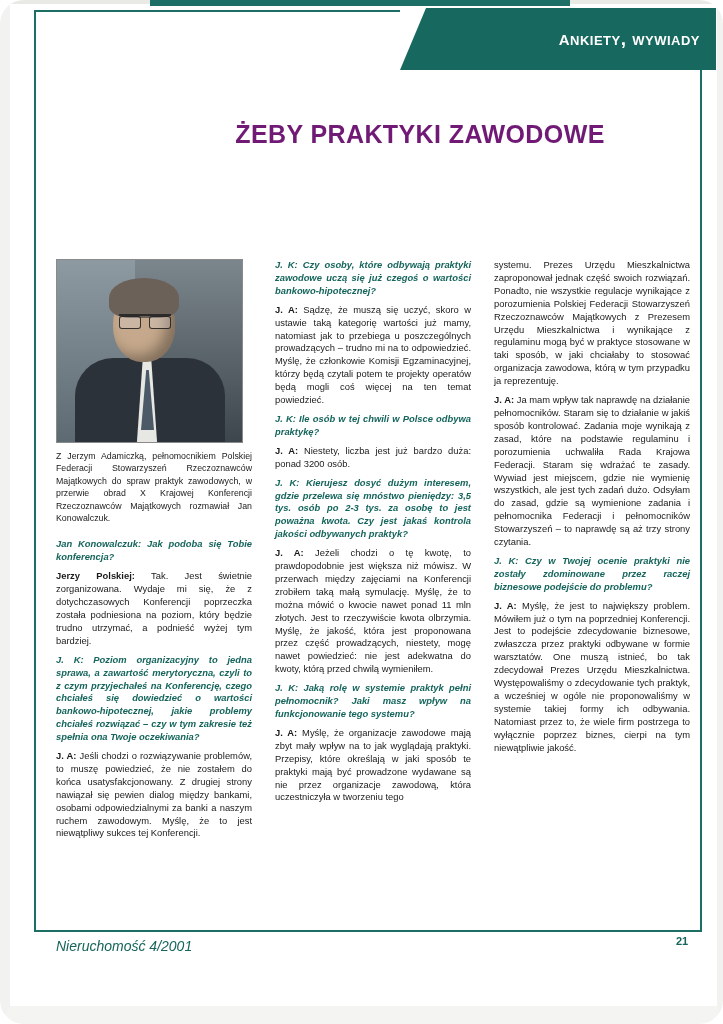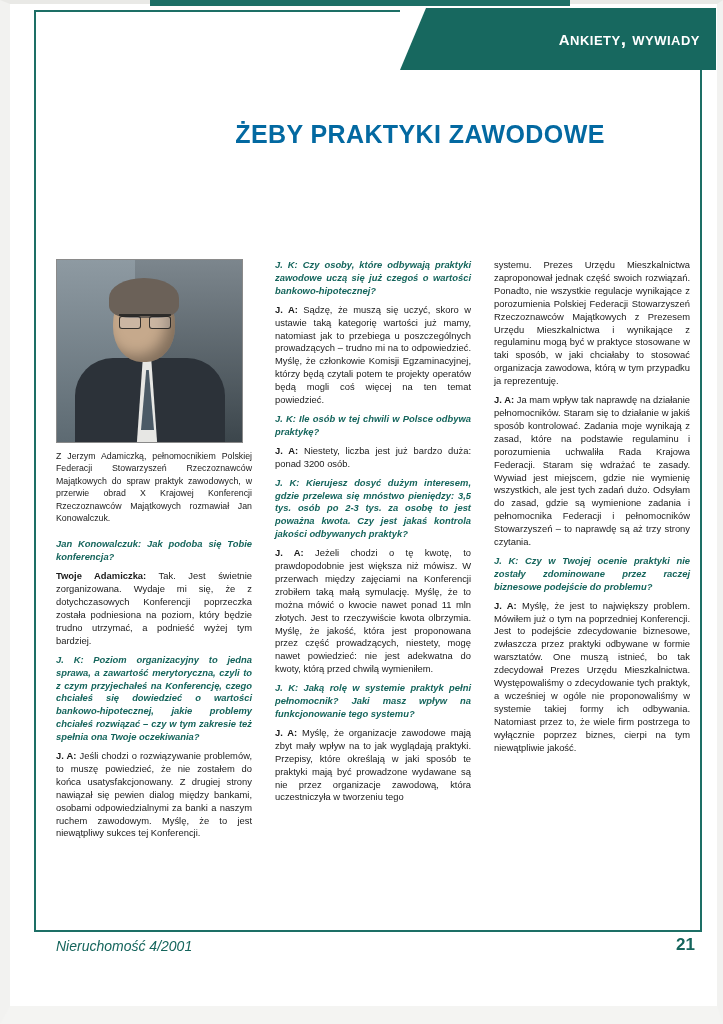--- a/index.html
+++ b/index.html
@@ -8,20 +8,21 @@
     background: #ffffff;
   }
   .page {
     position: relative;
     width: 723px;
     height: 1024px;
     background: #ffffff;
     overflow: hidden;
     font-family: "Liberation Sans", sans-serif;
     color: #111;
+    border-radius: 24px;
   }
   
   .scan-edge {
     position: absolute;
     left: 0; top: 0; right: 0; bottom: 0;
     box-sizing: border-box;
     border-left: 10px solid #f2f2f0;
     border-top: 4px solid #e9e9e6;
     border-bottom: 18px solid #f4f4f2;
     border-right: 6px solid #f2f2f0;
@@ -89,21 +90,21 @@
     height: 2px;
     background: #1d6f66;
   }
 
   .headline {
     position: absolute;
     left: 150px;
     top: 118px;
     width: 540px;
     text-align: center;
-    color: #0369a1;
+    color: #701a75;
     font-weight: bold;
     font-size: 25px;
     line-height: 33px;
     letter-spacing: 0.4px;
   }
 
   .cols {
     position: absolute;
     left: 56px;
     top: 213px;
@@ -226,21 +227,21 @@
     left: 56px;
     top: 938px;
     font-size: 14px;
     font-style: italic;
     color: #15655c;
   }
   .footer-right {
     position: absolute;
     left: 676px;
     top: 935px;
-    font-size: 17px;
+    font-size: 11px;
     font-weight: bold;
     color: #15655c;
   }
   .topcrop {
     position: absolute;
     left: 150px; top: 0; width: 420px; height: 6px;
     background: #1d6f66;
   }
 </style>
 </head>
@@ -275,21 +276,21 @@
         <div class="shirt"></div>
         <div class="tie"></div>
         <div class="head"></div>
         <div class="hair"></div>
         <div class="glasses"></div>
       </div>
 
       <div class="caption">Z Jerzym Adamiczką, pełnomocnikiem Polskiej Federacji Stowarzyszeń Rzeczoznawców Majątkowych do spraw praktyk zawodowych, w przerwie obrad X Krajowej Konferencji Rzeczoznawców Majątkowych rozmawiał Jan Konowalczuk.</div>
 
       <span class="q-italic-bold">Jan Konowalczuk: Jak podoba się Tobie konferencja?</span>
-      <span class="answer"><b>Twoje Adamiczka:</b><span> Tak. Jest świetnie zorganizowana. Wydaje mi się, że z dotychczasowych Konferencji poprzeczka została podniesiona na poziom, który będzie trudno utrzymać, a podnieść wyżej tym bardziej.</span></span>
+      <span class="answer"><b>Jerzy Polskiej:</b><span> Tak. Jest świetnie zorganizowana. Wydaje mi się, że z dotychczasowych Konferencji poprzeczka została podniesiona na poziom, który będzie trudno utrzymać, a podnieść wyżej tym bardziej.</span></span>
 
       <span class="green-italic">J. K: Poziom organizacyjny to jedna sprawa, a zawartość merytoryczna, czyli to z czym przyjechałeś na Konferencję, czego chciałeś się dowiedzieć o wartości bankowo-hipotecznej, jakie problemy chciałeś rozwiązać – czy w tym zakresie też spełnia ona Twoje oczekiwania?</span>
       <span class="answer"><b>J. A:</b><span> Jeśli chodzi o rozwiązywanie problemów, to muszę powiedzieć, że nie zostałem do końca usatysfakcjonowany. Z drugiej strony nawiązał się pewien dialog między bankami, osobami odpowiedzialnymi za banki a naszym ruchem zawodowym. Myślę, że to jest niewątpliwy sukces tej Konferencji.</span></span>
     </div>
 
     <div class="col col2">
       <span class="q-italic-bold">J. K: Czy osoby, które odbywają praktyki zawodowe uczą się już czegoś o wartości bankowo-hipotecznej?</span>
       <span class="answer"><b>J. A:</b><span> Sądzę, że muszą się uczyć, skoro w ustawie taką kategorię wartości już mamy, natomiast jak to przebiega u poszczególnych prowadzących – trudno mi na to odpowiedzieć. Myślę, że członkowie Komisji Egzaminacyjnej, którzy będą czytali potem te projekty operatów będą mogli coś więcej na ten temat powiedzieć.</span></span>
 
       <span class="q-italic-bold">J. K: Ile osób w tej chwili w Polsce odbywa praktykę?</span>

